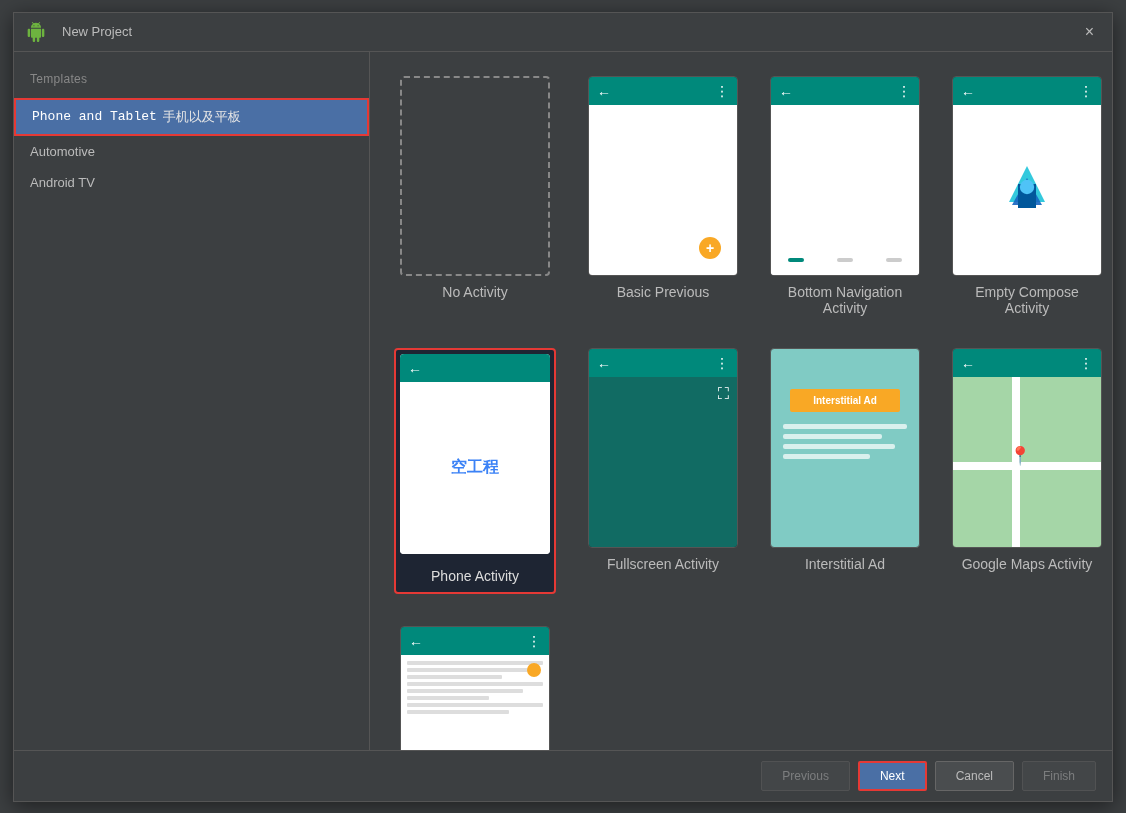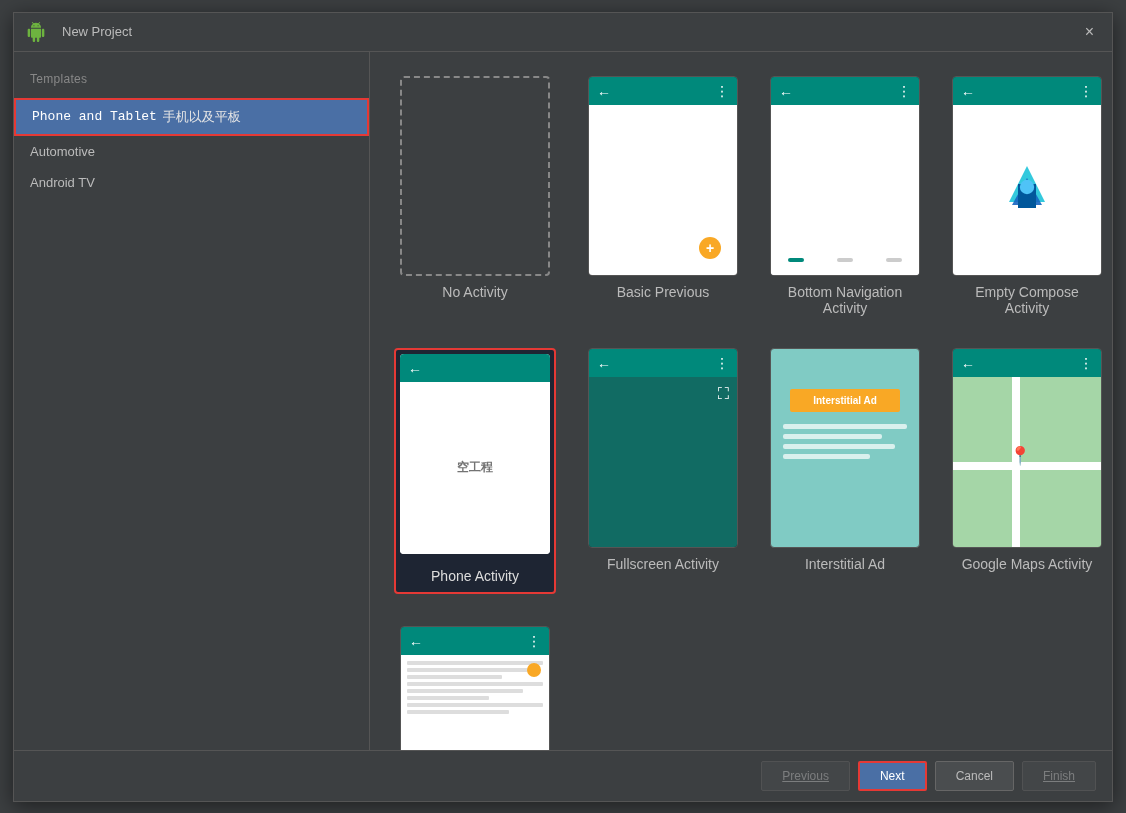--- a/index.html
+++ b/index.html
@@ -170,22 +170,22 @@
       font-size: 14px;
       font-weight: bold;
     }
     
     .compose-logo {
       width: 60px;
       height: 60px;
     }
     
     .empty-text {
-      color: #737373;
-      font-size: 12px;
+      color: #3b82f6;
+      font-size: 16px;
       font-weight: bold;
     }
     
     .fullscreen-overlay {
       position: absolute;
       top: 0; left: 0; right: 0; bottom: 0;
       background: rgba(0,150,136,0.6);
       display: flex;
       align-items: flex-start;
       justify-content: flex-end;
@@ -278,21 +278,20 @@
     }
     .footer-btn.primary {
       background: #4a6fa5;
       color: white;
       border-color: #e53935;
       border: 2px solid #e53935;
     }
     .footer-btn.disabled {
       opacity: 0.5;
       cursor: default;
-      text-decoration: underline;
     }
     
     .sidebar-item-inner {
       display: flex;
       align-items: center;
       gap: 6px;
       font-family: Liberation Mono, monospace;
     }
     .chinese-label {
       color: #e5e5e5;

